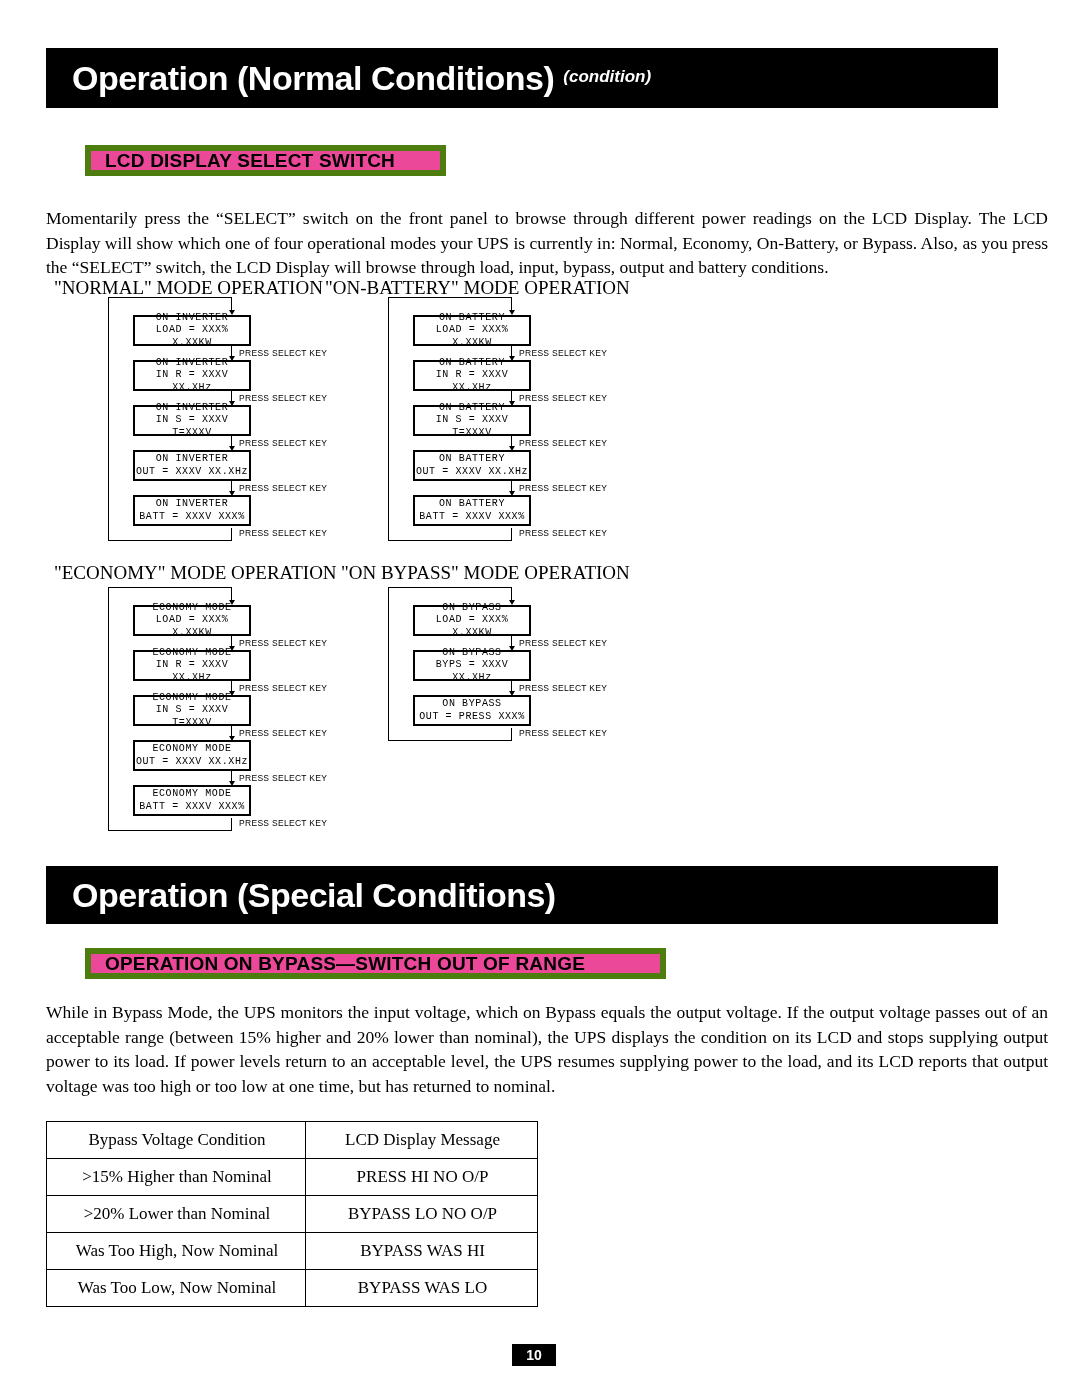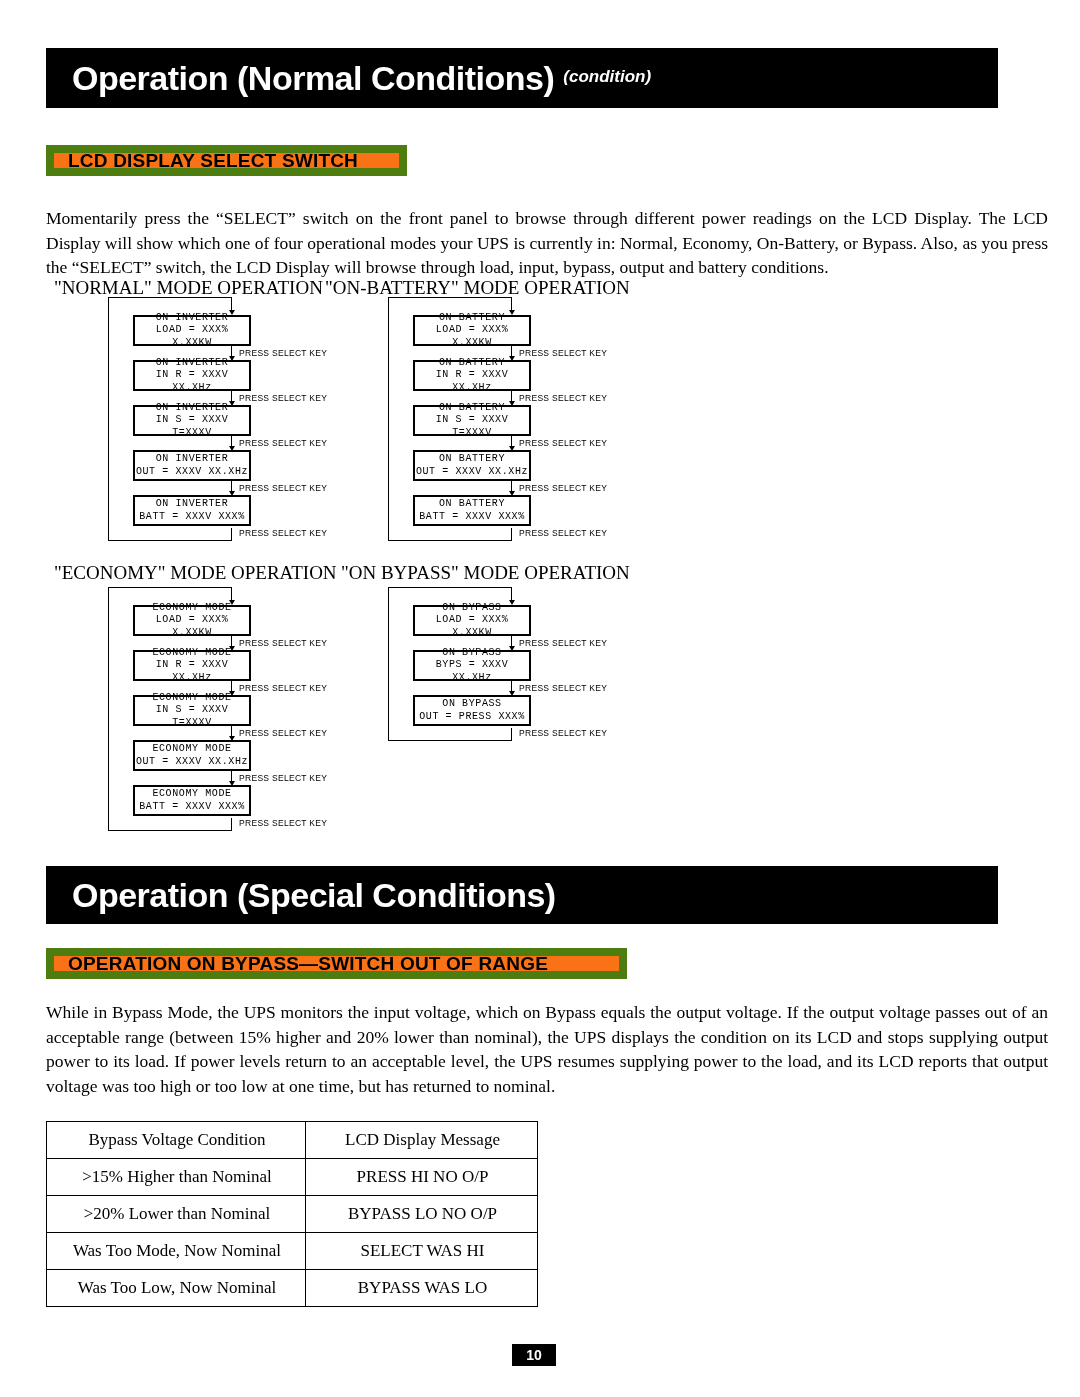--- a/index.html
+++ b/index.html
@@ -46,29 +46,30 @@
     margin-left: 9px;
     padding-bottom: 3px;
   }
 
   #banner-1 { left: 46px; top: 48px; width: 952px; height: 60px; }
   #banner-2 { left: 46px; top: 866px; width: 952px; height: 58px; }
 
   
   .subhead {
     position: absolute;
-    background: #f97316;
-    border: 8px solid #4d7c0f;
+    background: #ec4899;
+    border: 6px solid #4d7c0f;
     display: flex;
     align-items: center;
     font-family: "Liberation Sans", sans-serif;
     font-weight: bold;
     font-size: 19px;
     letter-spacing: 0.2px;
     box-sizing: border-box;
+    margin-left: 39px;
   }
   .subhead span { margin-left: 14px; white-space: nowrap; }
 
   #subhead-1 { left: 46px; top: 145px; width: 361px; height: 31px; }
   #subhead-2 { left: 46px; top: 948px; width: 581px; height: 31px; }
 
   
   .para {
     position: absolute;
     font-family: "Liberation Serif", serif;
@@ -386,22 +387,22 @@
       </tr>
       <tr>
         <td class="col-a">&gt;15% Higher than Nominal</td>
         <td class="col-b">PRESS HI NO O/P</td>
       </tr>
       <tr>
         <td class="col-a">&gt;20% Lower than Nominal</td>
         <td class="col-b">BYPASS LO NO O/P</td>
       </tr>
       <tr>
-        <td class="col-a">Was Too Mode, Now Nominal</td>
-        <td class="col-b">SELECT WAS HI</td>
+        <td class="col-a">Was Too High, Now Nominal</td>
+        <td class="col-b">BYPASS WAS HI</td>
       </tr>
       <tr>
         <td class="col-a">Was Too Low, Now Nominal</td>
         <td class="col-b">BYPASS WAS LO</td>
       </tr>
     </tbody>
   </table>
 
   <div id="page-number">10</div>
 

